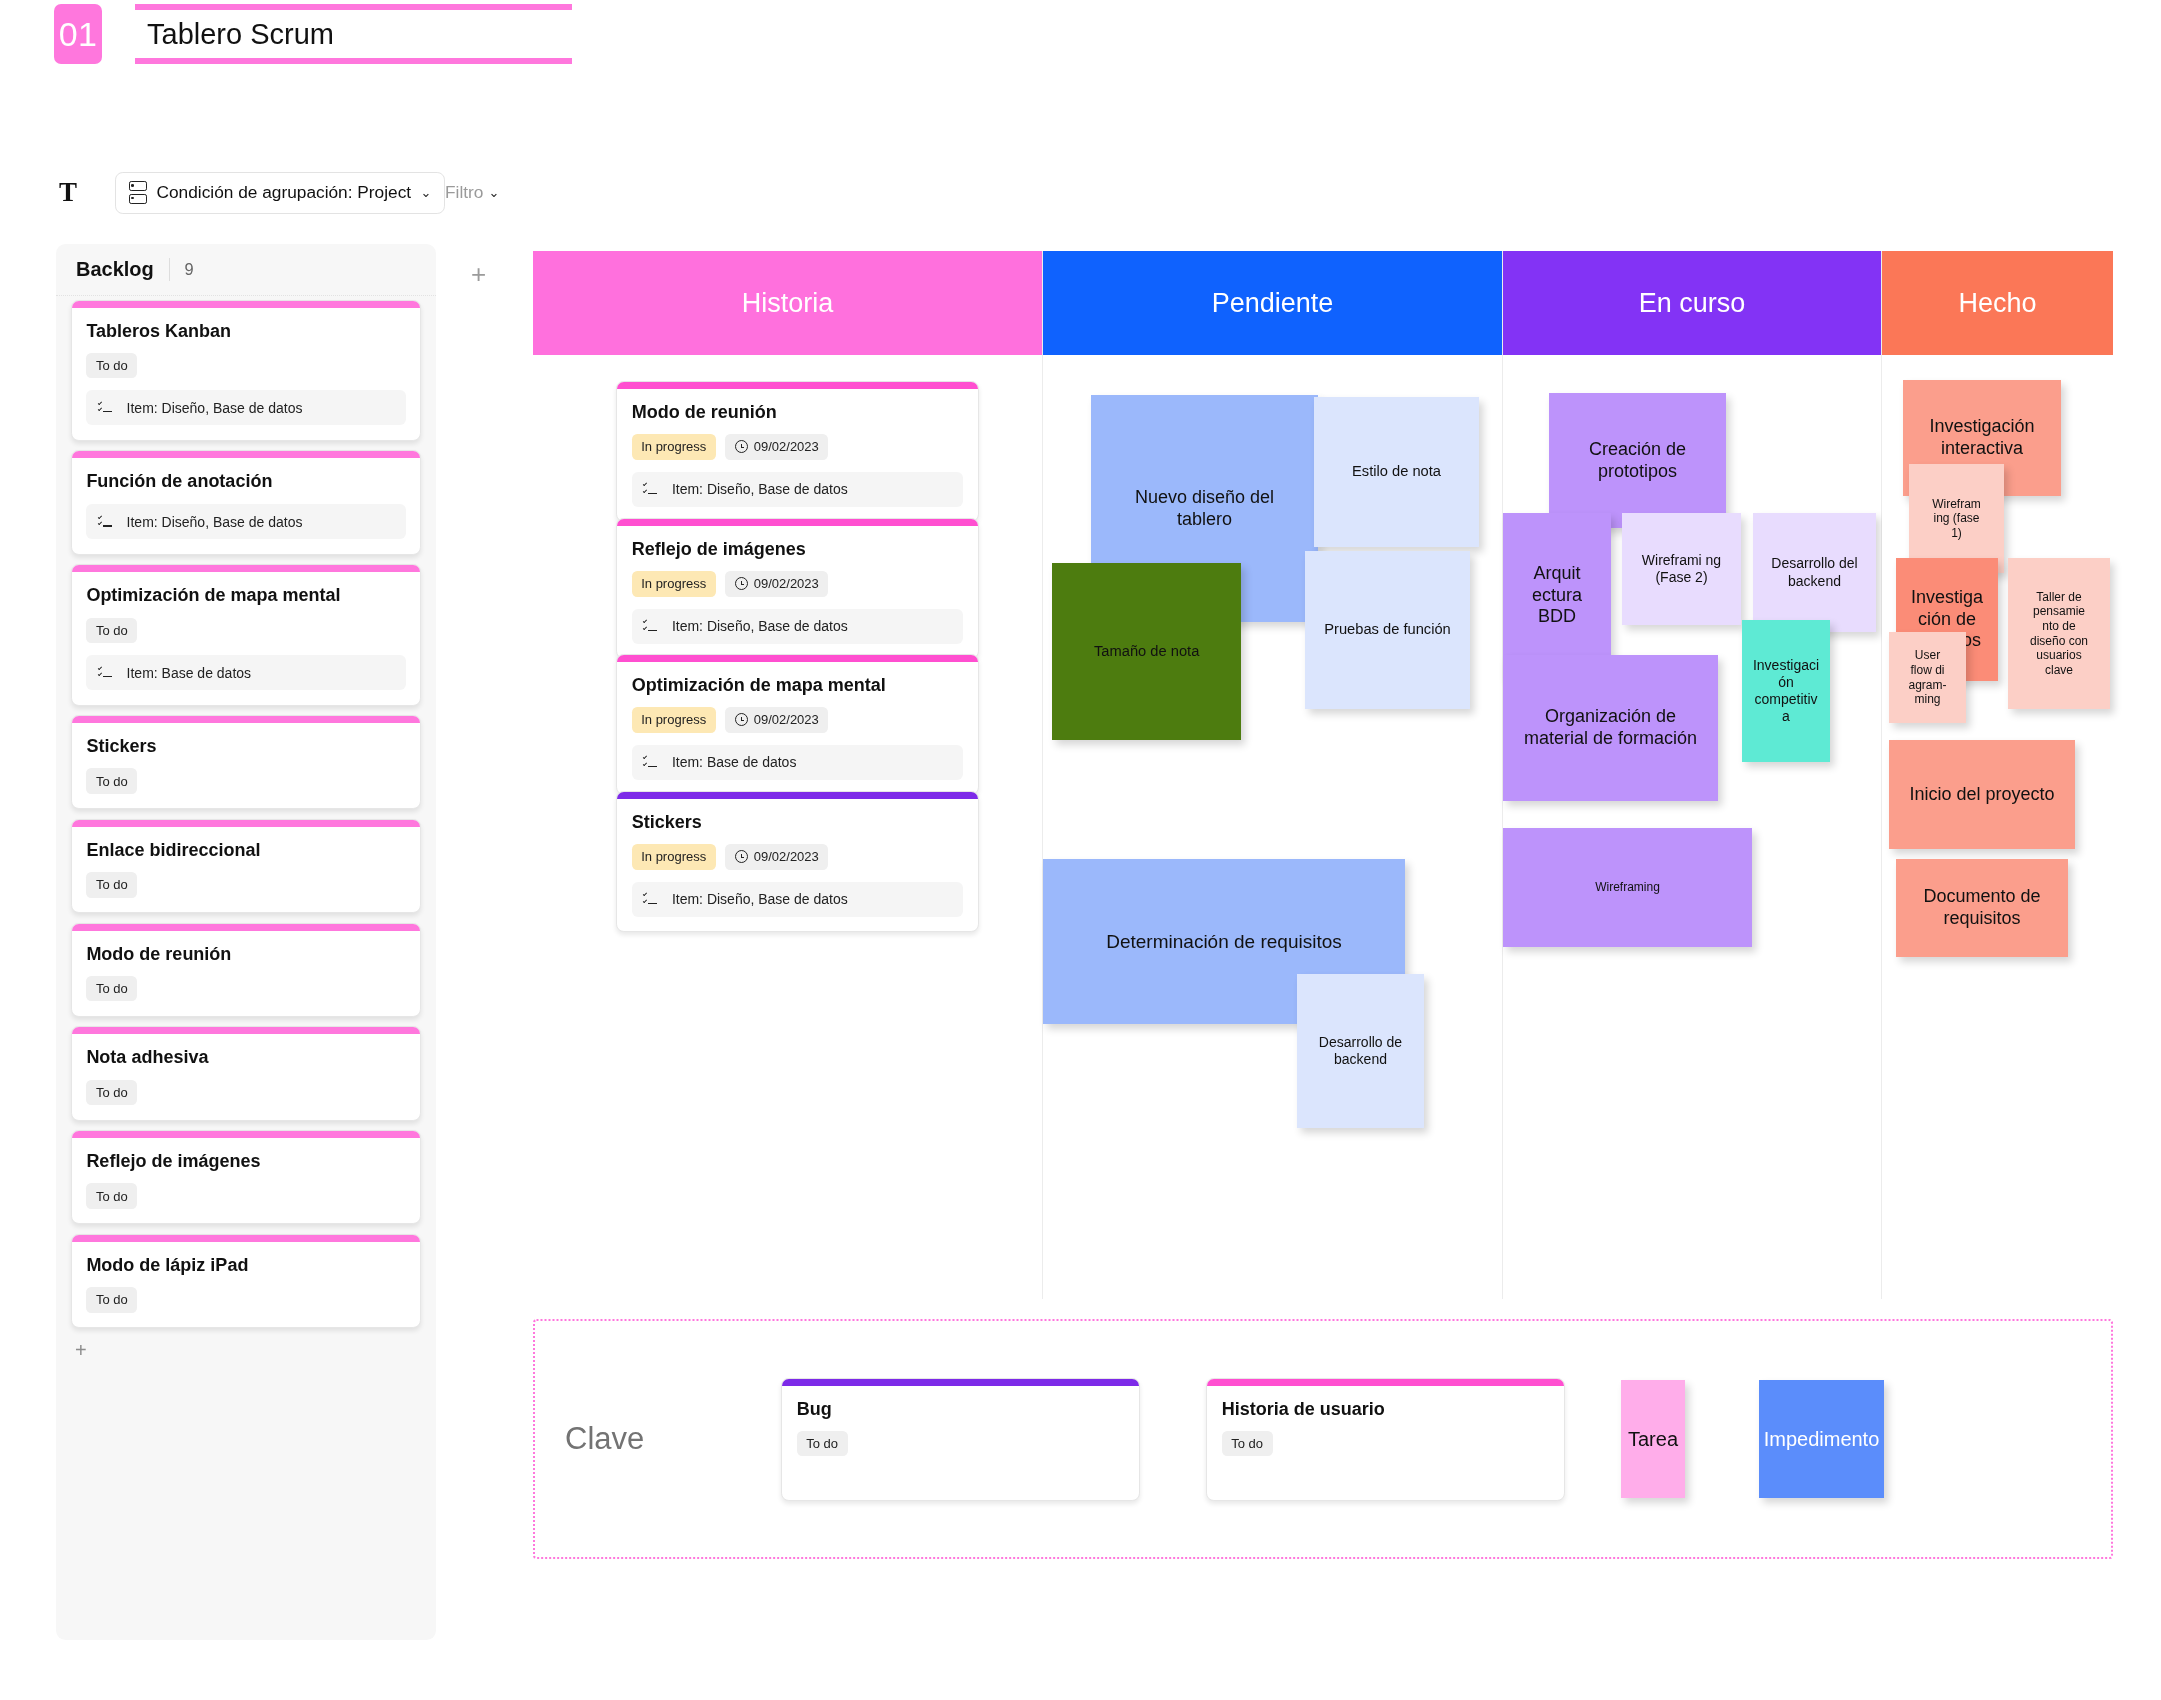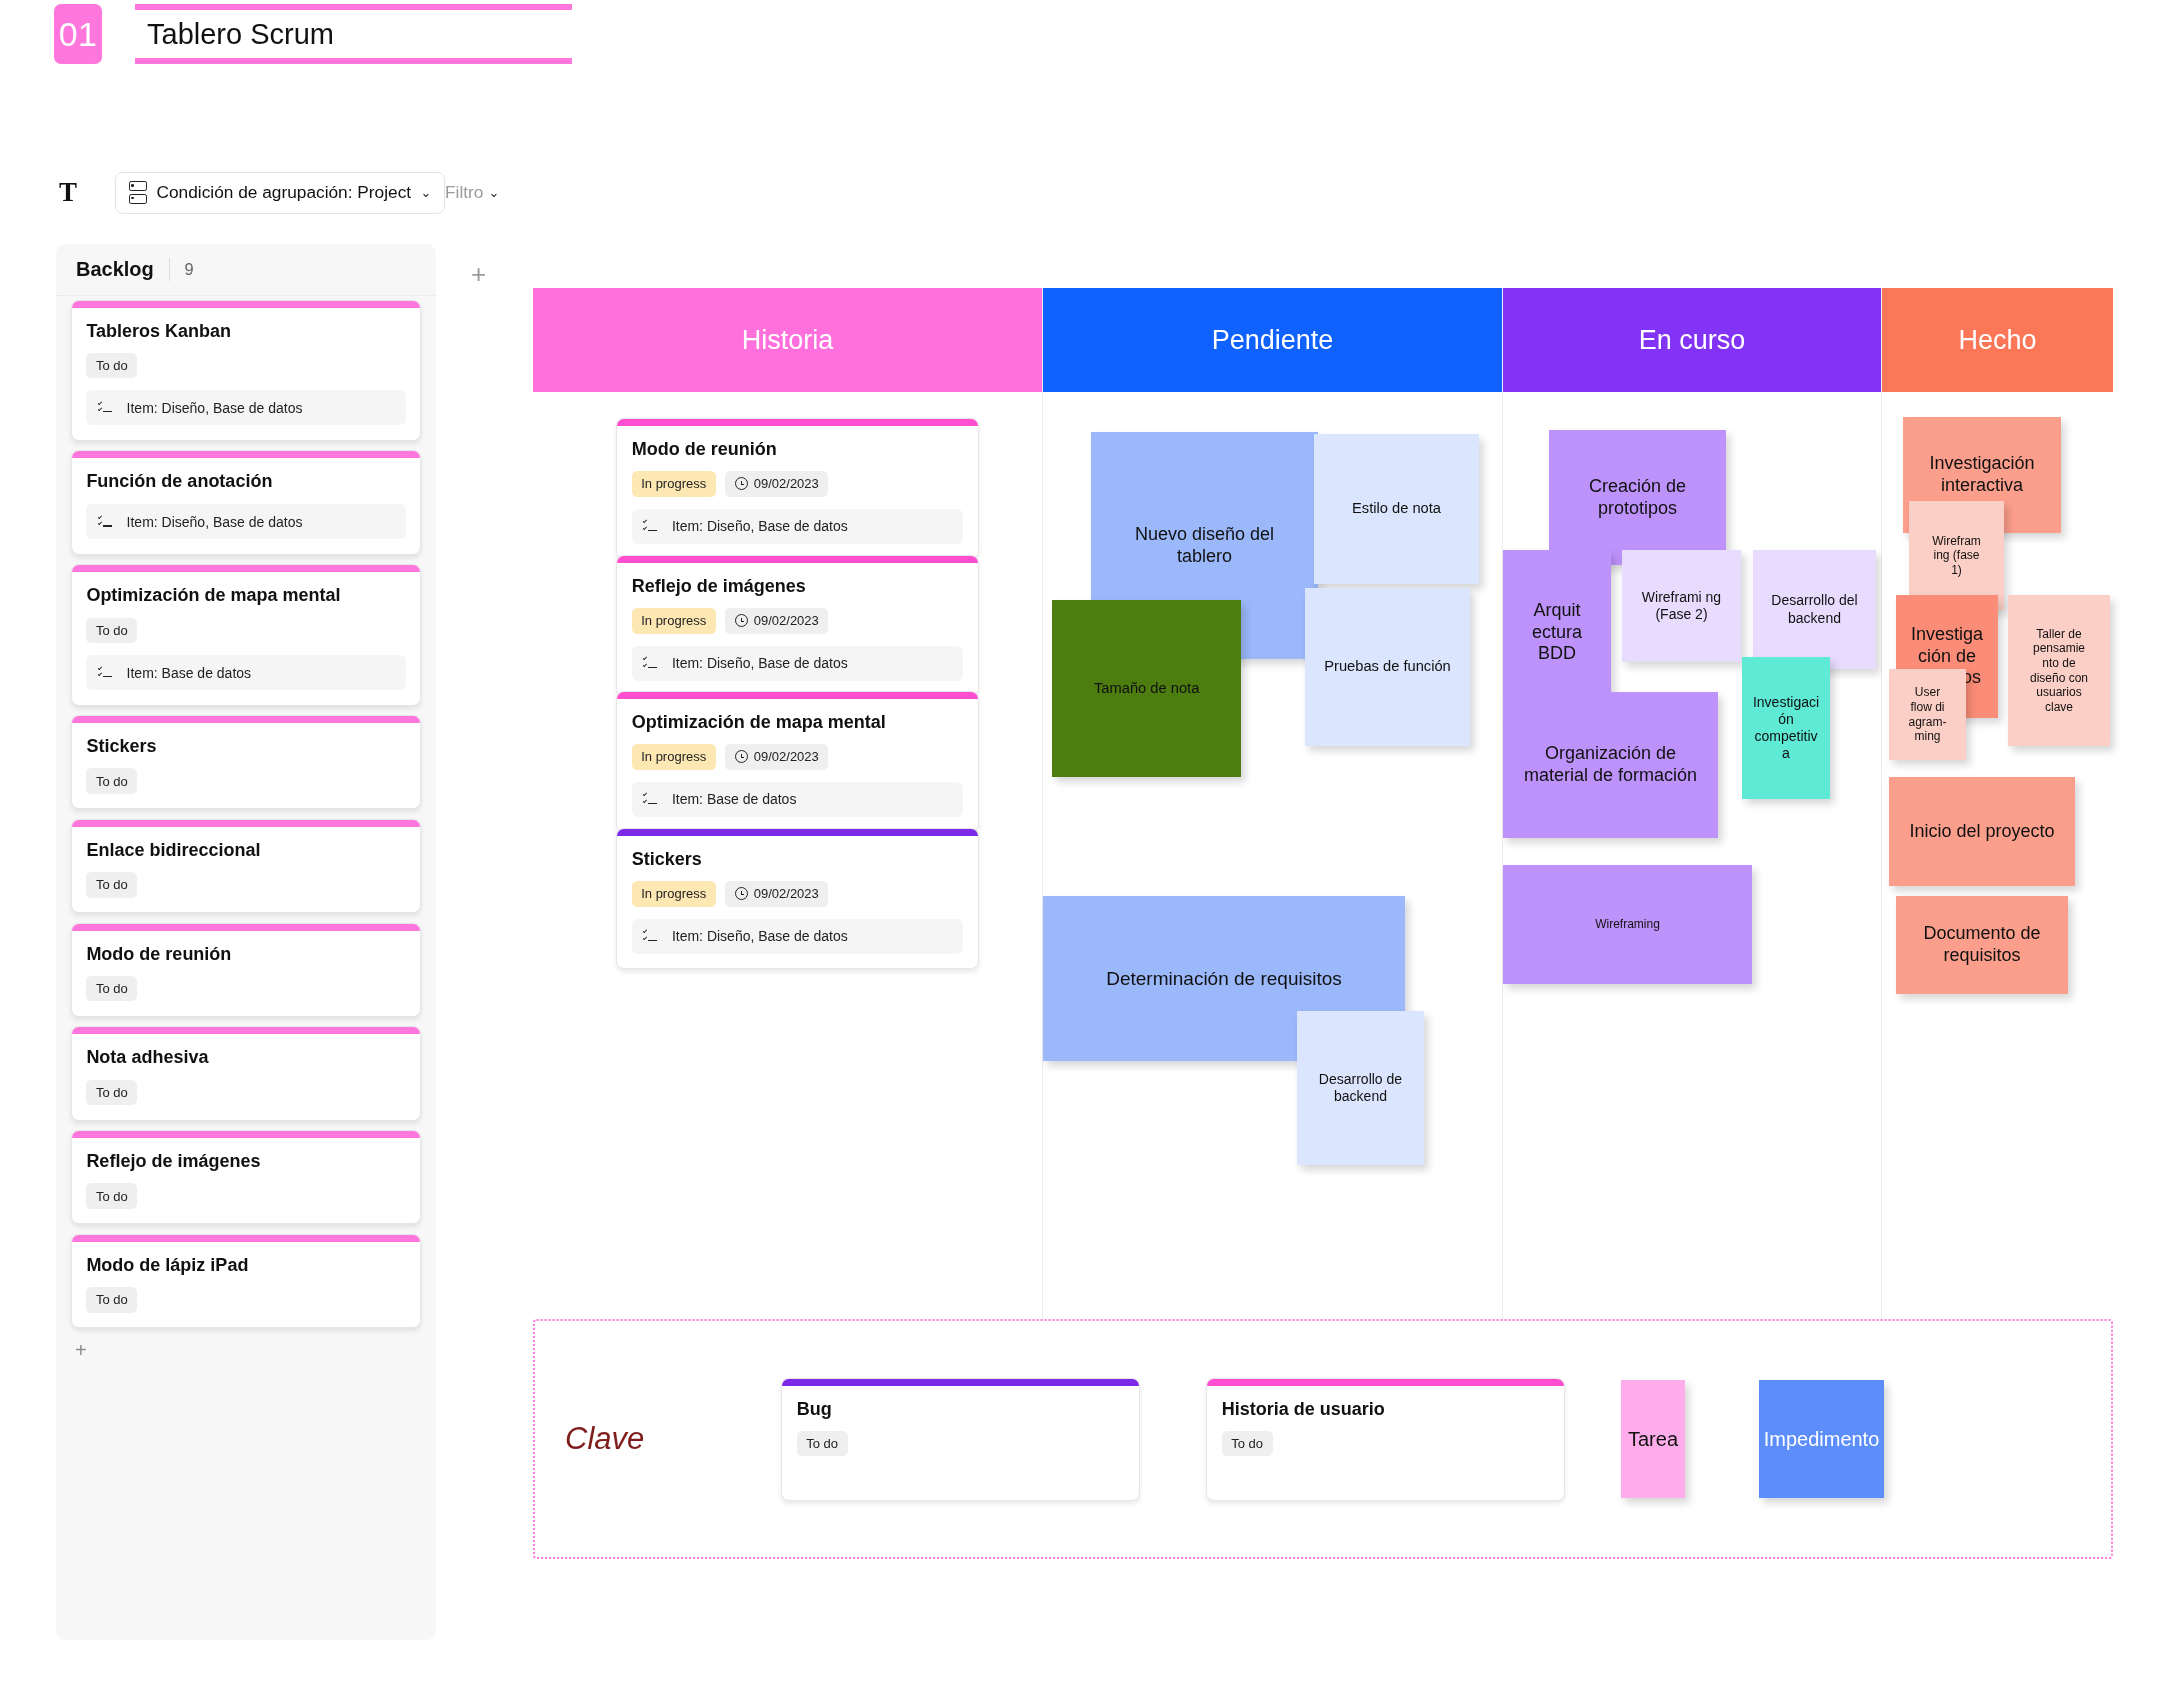--- a/index.html
+++ b/index.html
@@ -82,40 +82,40 @@
   .list-ico i:nth-child(1){ top:0.9px; width:8.6px; }
   .list-ico i:nth-child(2){ top:5.2px; width:8.6px; }
   .list-ico i:nth-child(3){ top:9.5px; width:8.6px; }
   .list-ico b { position:absolute; left:0; width:3.9px; height:2.2px; border-left:1.3px solid #222; border-bottom:1.3px solid #222;
                 transform: rotate(-45deg); }
   .list-ico b:nth-of-type(1){ top:0.4px; }
   .list-ico b:nth-of-type(2){ top:6.5px; }
 
   
   #board { position: absolute; left: 533px; top: 251px; width: 1580px; height: 1048px; }
-  .board-cols { display: flex; height: 100%; margin-top: 37px; }
+  .board-cols { display: flex; height: 100%; }
   .col { position: relative; border-right: 0.9px solid #ececec; background: #fff; }
   .col:last-child { border-right: none; }
   .col-head { height: 104px; display: flex; align-items: center; justify-content: center;
               color: #fff; font-size: 27px; }
   .col-body { position: relative; height: calc(100% - 104px); }
 
   .note {
     position: absolute; box-shadow: 4.3px 5.2px 7.8px rgba(0,0,0,.16);
     display: flex; align-items: center; justify-content: center; text-align: center;
     color: #111; line-height: 1.22; padding: 18px; overflow: hidden;
   }
 
   
   #legend {
     position: absolute; left: 533px; top: 1319px; width: 1580px; height: 240px;
     border: 2.6px dotted #ff77dd; border-radius: 3.5px; background: #fff;
   }
   .legend-inner { display: flex; align-items: center; height: 100%; padding-left: 30px; gap: 0; }
-  .legend-title { font-size: 31px; color: #7f1d1d; width: 216px; font-style: italic; }
+  .legend-title { font-size: 31px; color: #737373; width: 216px; }
   .legend-note { box-shadow: 4.3px 5.2px 7.8px rgba(0,0,0,.16); display:flex; align-items:center;
                  justify-content:center; font-size: 20px; text-align:center; }
 </style>
 </head>
 <body>
 
 <div id="title-banner">
   <div class="num-badge">01</div>
   <div class="title-block">
     <div class="title-rule"></div>

